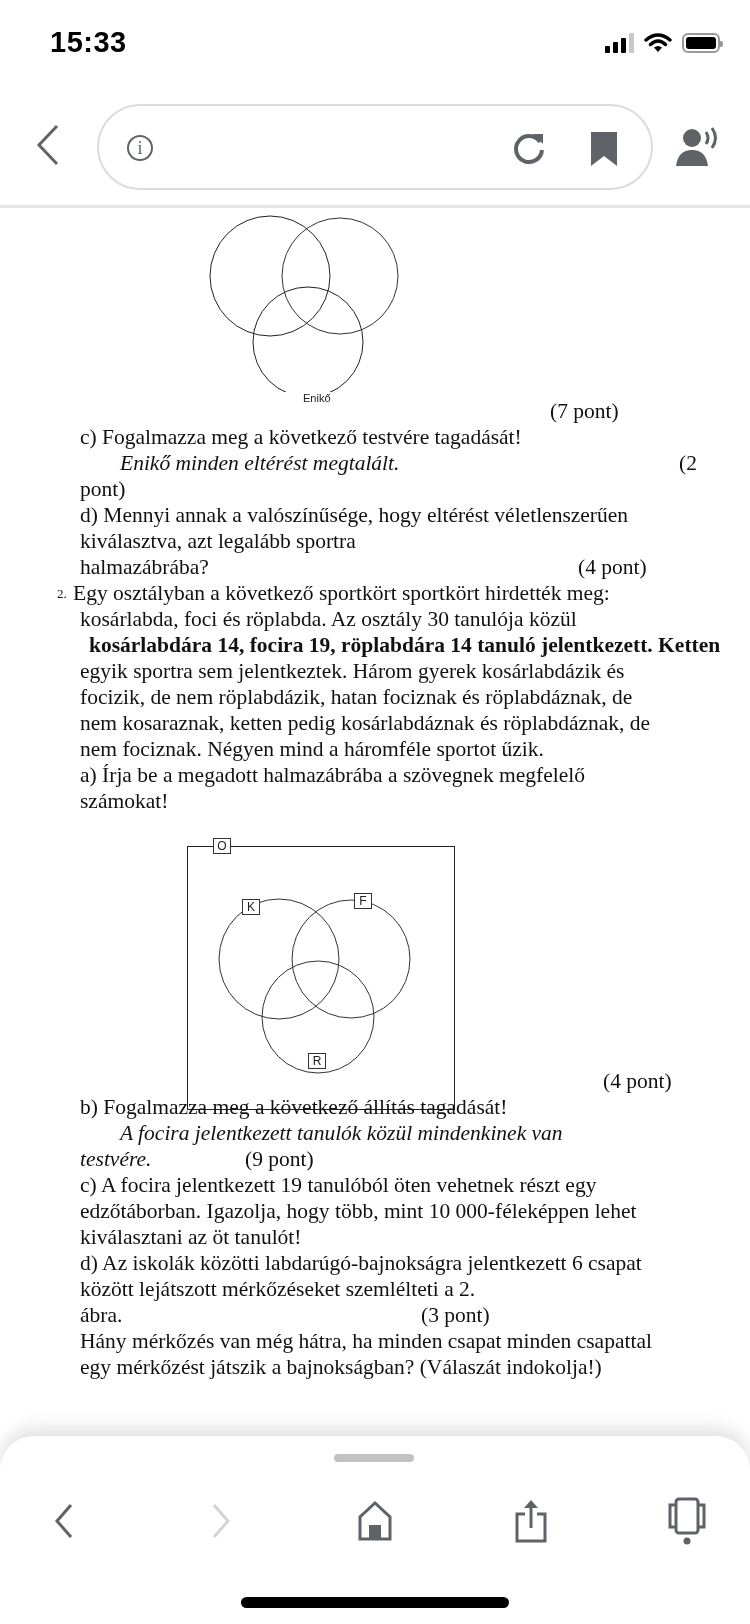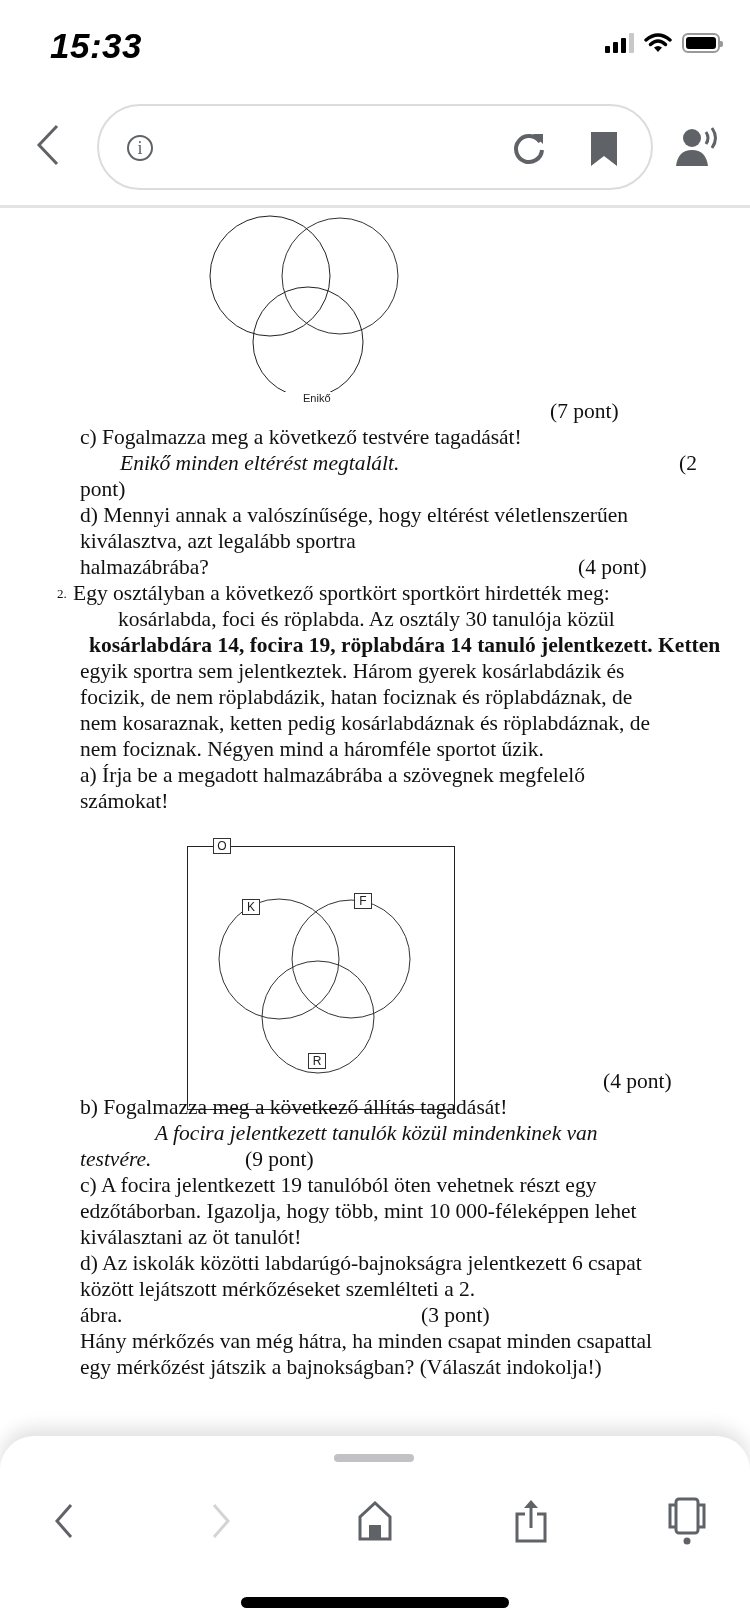--- a/index.html
+++ b/index.html
@@ -1,21 +1,21 @@
 <!DOCTYPE html>
 <html><head>
 <meta charset="utf-8">
 <style>
   * { box-sizing: border-box; margin: 0; padding: 0; }
   html, body { width: 750px; height: 1624px; background: #ffffff; overflow: hidden; }
   body { position: relative; font-family: "Liberation Serif", serif; color: #111; }
 
   
   .status-bar { position: absolute; top: 0; left: 0; width: 750px; height: 90px; }
-  .status-time { position: absolute; left: 50px; top: 26px; font-family: "Liberation Sans", sans-serif; font-weight: bold; font-size: 35px; color: #000; letter-spacing: 0.5px; font-style: italic; }
+  .status-time { position: absolute; left: 50px; top: 26px; font-family: "Liberation Sans", sans-serif; font-weight: bold; font-size: 29px; color: #000; letter-spacing: 0.5px; }
   .status-icons { position: absolute; right: 30px; top: 32px; display: flex; align-items: center; gap: 10px; }
   .signal { display: flex; align-items: flex-end; gap: 3px; height: 20px; }
   .signal span { width: 5px; background: #000; border-radius: 1px; }
   .signal span.dim { background: #c8c8c8; }
   .battery { width: 38px; height: 20px; border: 2px solid #999; border-radius: 6px; position: relative; padding: 2px; }
   .battery .fill { width: 100%; height: 100%; background: #000; border-radius: 3px; }
   .battery::after { content: ""; position: absolute; right: -5px; top: 6px; width: 3px; height: 6px; background: #999; border-radius: 0 2px 2px 0; }
 
   
   .toolbar { position: absolute; top: 90px; left: 0; width: 750px; height: 118px; background: #fff; border-bottom: 3px solid #e4e4e6; z-index: 5; }
@@ -105,21 +105,21 @@
   <div class="t i" style="left:120px; top:242px;">Enikő minden eltérést megtalált.</div>
   <div class="t" style="left:679px; top:242px;">(2</div>
   <div class="t" style="left:80px; top:268px;">pont)</div>
   <div class="t" style="left:80px; top:294px;">d) Mennyi annak a valószínűsége, hogy eltérést véletlenszerűen</div>
   <div class="t" style="left:80px; top:320px;">kiválasztva, azt legalább sportra</div>
   <div class="t" style="left:80px; top:346px;">halmazábrába?</div>
   <div class="t" style="left:578px; top:346px;">(4 pont)</div>
 
   <div style="position:absolute; left:57px; top:378px; font-size:13px; line-height:16px;">2.</div>
   <div class="t" style="left:73px; top:372px;">Egy osztályban a következő sportkört sportkört hirdették meg:</div>
-  <div class="t" style="left:80px; top:398px;margin-left:38px;">kosárlabda, foci és röplabda. Az osztály 30 tanulója közül</div>
+  <div class="t" style="left:80px; top:398px;">kosárlabda, foci és röplabda. Az osztály 30 tanulója közül</div>
   <div class="t" style="left:89px; top:424px;font-weight:bold;">kosárlabdára 14, focira 19, röplabdára 14 tanuló jelentkezett. Ketten</div>
   <div class="t" style="left:80px; top:450px;">egyik sportra sem jelentkeztek. Három gyerek kosárlabdázik és</div>
   <div class="t" style="left:80px; top:476px;">focizik, de nem röplabdázik, hatan fociznak és röplabdáznak, de</div>
   <div class="t" style="left:80px; top:502px;">nem kosaraznak, ketten pedig kosárlabdáznak és röplabdáznak, de</div>
   <div class="t" style="left:80px; top:528px;">nem fociznak. Négyen mind a háromféle sportot űzik.</div>
   <div class="t" style="left:80px; top:554px;">a) Írja be a megadott halmazábrába a szövegnek megfelelő</div>
   <div class="t" style="left:80px; top:580px;">számokat!</div>
 
   <div style="position:absolute; left:187px; top:638px; width:268px; height:264px; border:1px solid #222;">
     <svg width="268" height="264" viewBox="0 0 268 264" style="position:absolute; left:0; top:0;">
@@ -128,21 +128,21 @@
       <circle cx="130" cy="170" r="56" stroke="#333" stroke-width="1" fill="none"></circle>
     </svg>
     <div class="box-label" style="left:25px; top:-9px;">O</div>
     <div class="box-label" style="left:54px; top:52px;">K</div>
     <div class="box-label" style="left:166px; top:46px;">F</div>
     <div class="box-label" style="left:120px; top:206px;">R</div>
   </div>
 
   <div class="t" style="left:603px; top:860px;">(4 pont)</div>
   <div class="t" style="left:80px; top:886px;">b) Fogalmazza meg a következő állítás tagadását!</div>
-  <div class="t i" style="left:120px; top:912px;margin-left:35px;">A focira jelentkezett tanulók közül mindenkinek van</div>
+  <div class="t i" style="left:120px; top:912px;">A focira jelentkezett tanulók közül mindenkinek van</div>
   <div class="t i" style="left:80px; top:938px;">testvére.</div>
   <div class="t" style="left:245px; top:938px;">(9 pont)</div>
   <div class="t" style="left:80px; top:964px;">c) A focira jelentkezett 19 tanulóból öten vehetnek részt egy</div>
   <div class="t" style="left:80px; top:990px;">edzőtáborban. Igazolja, hogy több, mint 10 000-féleképpen lehet</div>
   <div class="t" style="left:80px; top:1016px;">kiválasztani az öt tanulót!</div>
   <div class="t" style="left:80px; top:1042px;">d) Az iskolák közötti labdarúgó-bajnokságra jelentkezett 6 csapat</div>
   <div class="t" style="left:80px; top:1068px;">között lejátszott mérkőzéseket szemlélteti a 2.</div>
   <div class="t" style="left:80px; top:1094px;">ábra.</div>
   <div class="t" style="left:421px; top:1094px;">(3 pont)</div>
   <div class="t" style="left:80px; top:1120px;">Hány mérkőzés van még hátra, ha minden csapat minden csapattal</div>

